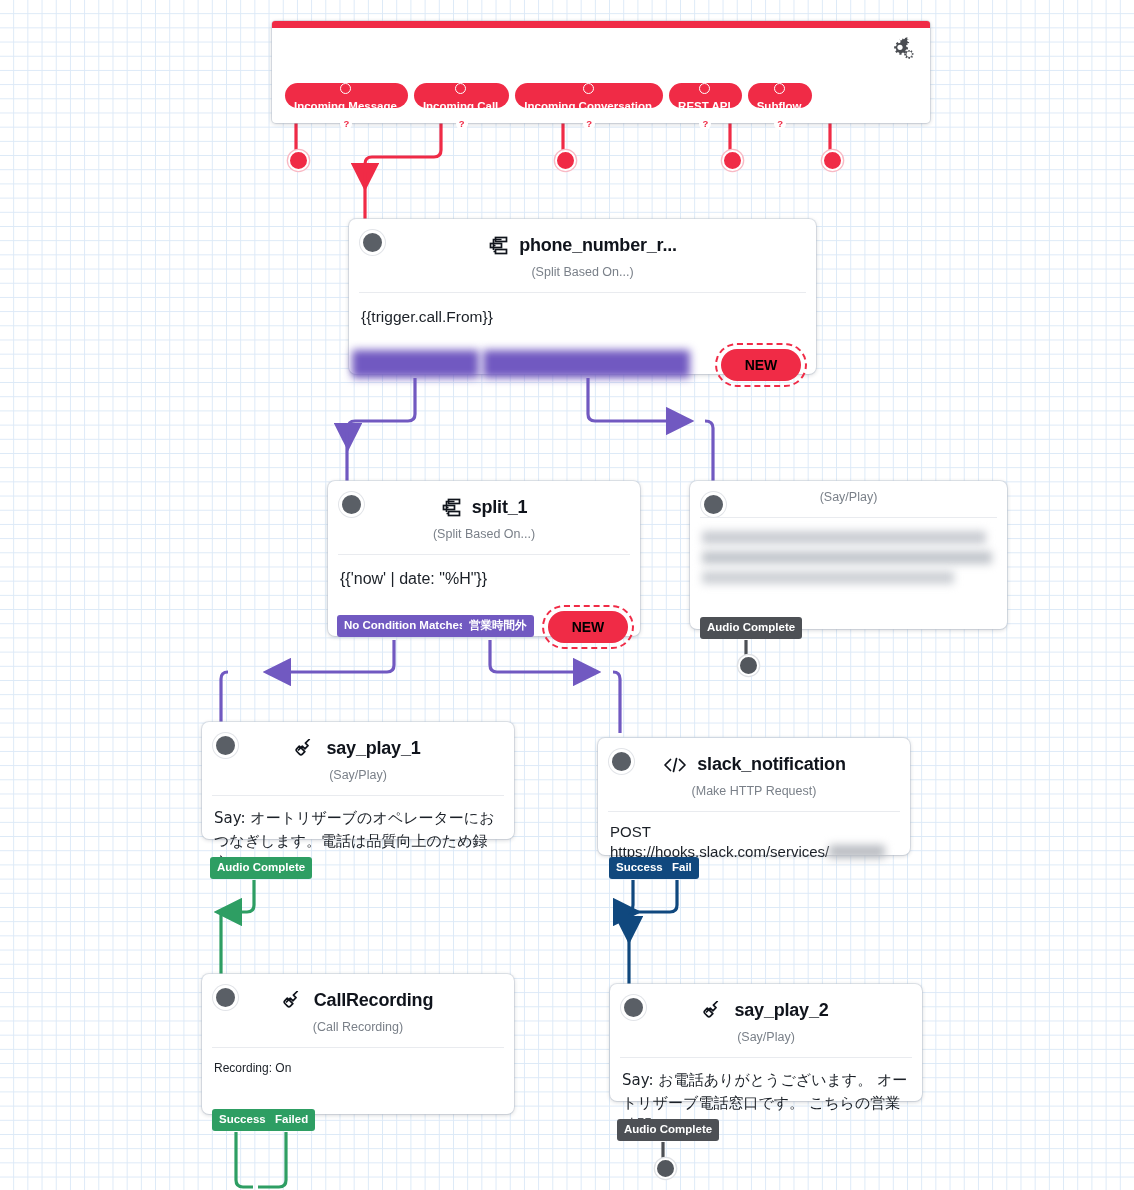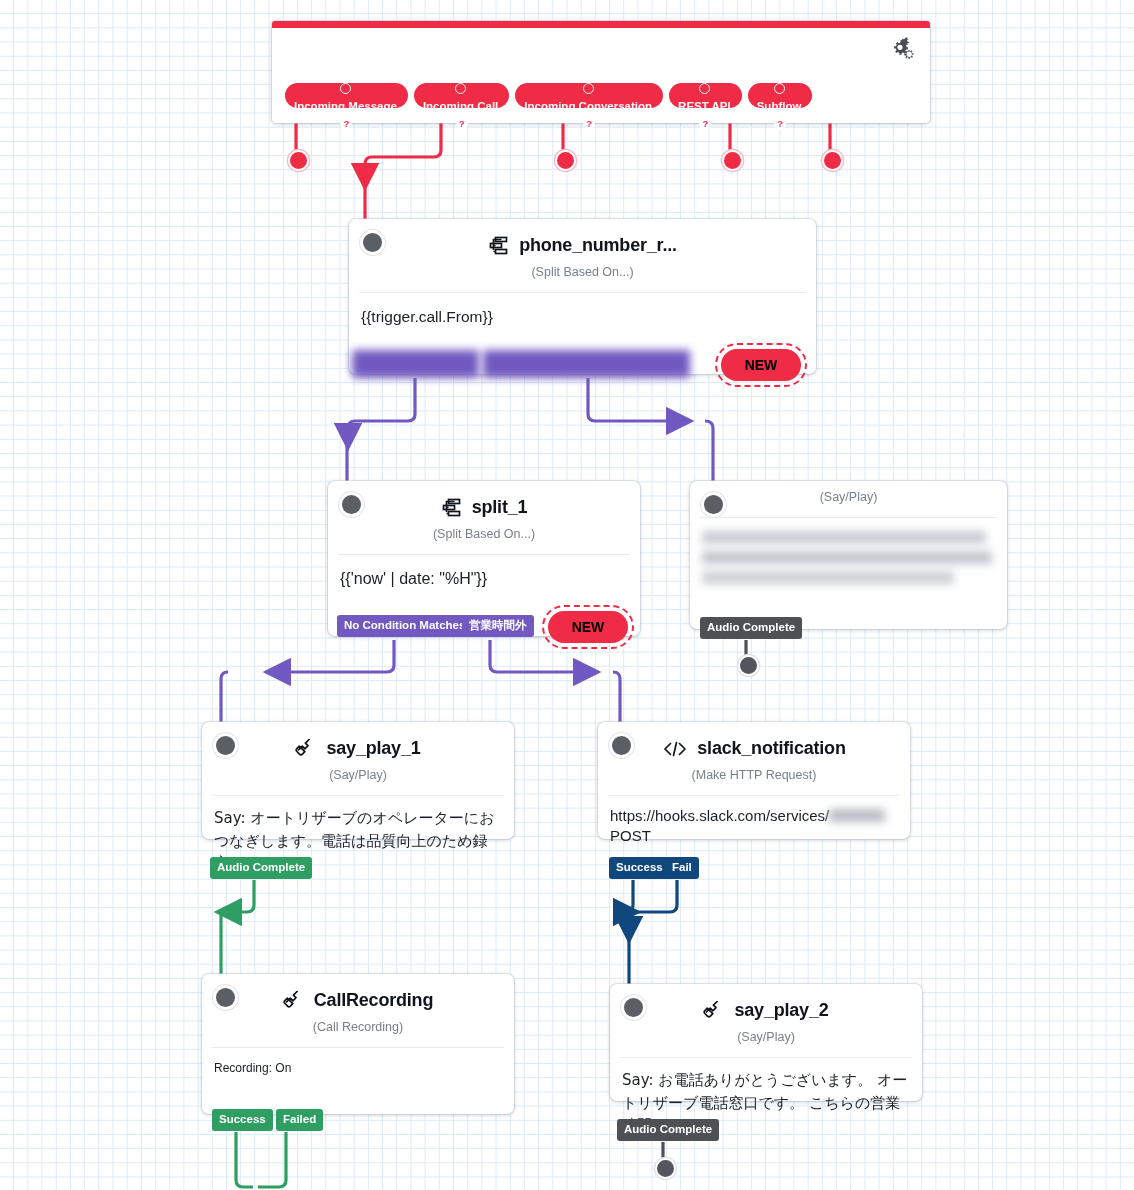--- a/index.html
+++ b/index.html
@@ -304,39 +304,39 @@
   <div class="subtitle">(Say/Play)</div>
   <div class="divider"></div>
   <div class="body jp" style="padding-top:11px;font-size:15px;line-height:1.5;max-height:46px;">
     <span>Say: オートリザーブのオペレーターにおつなぎします。電話は品質向上のため録音させて</span>
   </div>
 </div>
 <div class="chip green" style="left:210px;top:857px">
   <span>Audio Complete</span>
 </div>
 
-<div class="card" style="left:598px;top:722px;width:312px;height:117px;">
+<div class="card" style="left:598px;top:738px;width:312px;height:117px;">
   <div class="port"></div>
   <div class="title">
     <span class="gi">
       <svg width="26" height="18" viewBox="0 0 26 18">
           <g fill="none" stroke="#10141c" stroke-width="1.7" stroke-linejoin="round" stroke-linecap="round">
         <path d="M8.5 3.5L3 9l5.5 5.5"></path>
             <path d="M17.5 3.5L23 9l-5.5 5.5"></path>
             <path d="M14.5 2.5l-3 13"></path>
           </g>
         </svg>
     </span>
     <span>slack_notification</span>
   </div>
   <div class="subtitle">(Make HTTP Request)</div>
   <div class="divider"></div>
   <div class="body" style="padding-top:10px;font-size:15px;line-height:1.32;position:relative;">
+    <div>POST</div>
     <div style="white-space:nowrap;"><span>https://hooks.slack.com/services/</span><span class="blur-line" style="display:inline-block;width:56px;height:13px;background:#b9bcc2;vertical-align:-1px;"></span></div>
-    <div>POST</div>
   </div>
 </div>
 <div class="chip blue" style="left:609px;top:857px">
   <span>Success</span>
 </div>
 <div class="chip blue" style="left:665px;top:857px">
   <span>Fail</span>
 </div>
 
 <div class="card" style="left:202px;top:974px;width:312px;height:140px;">
@@ -354,21 +354,21 @@
   </div>
   <div class="subtitle">(Call Recording)</div>
   <div class="divider"></div>
   <div class="body" style="padding-top:12px;font-size:12px;">
     <span>Recording: On</span>
   </div>
 </div>
 <div class="chip green" style="left:212px;top:1109px">
   <span>Success</span>
 </div>
-<div class="chip green" style="left:276px;top:1109px">
+<div class="chip green" style="left:268px;top:1109px">
   <span>Failed</span>
 </div>
 
 <div class="card" style="left:610px;top:984px;width:312px;height:117px;">
   <div class="port"></div>
   <div class="title">
     <span class="gi">
       <svg width="22" height="20" viewBox="0 0 22 20">
           <g fill="none" stroke="#10141c" stroke-width="1.7" stroke-linejoin="round">
         <path d="M3 11.5l4.3-4.3 2.6 2.6 3.1-3.1-2.6-2.6L14.7 0"></path>

